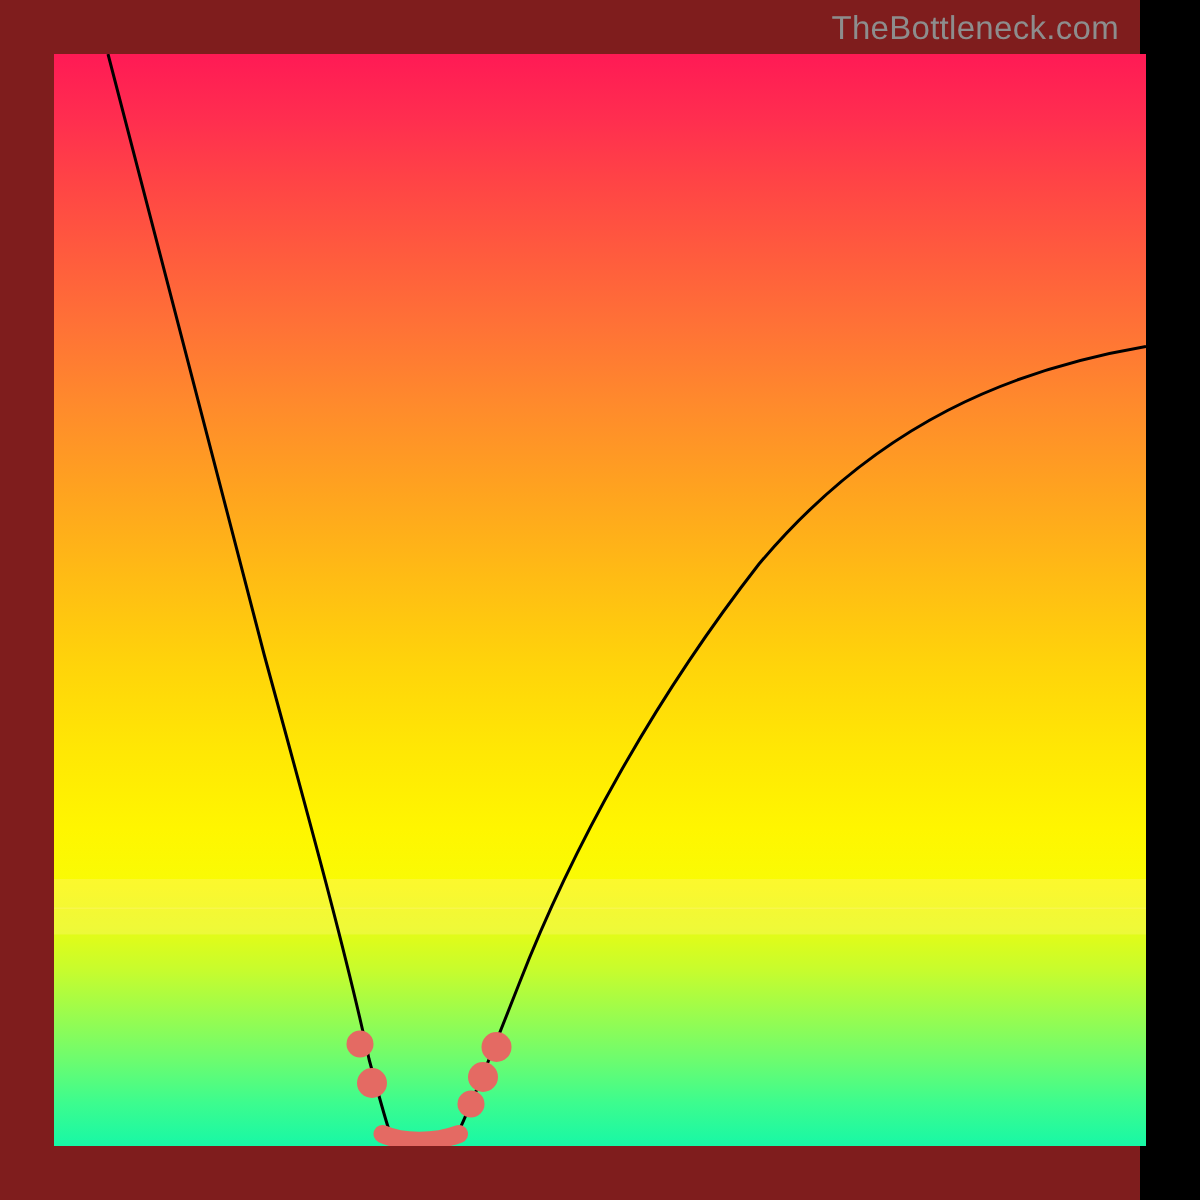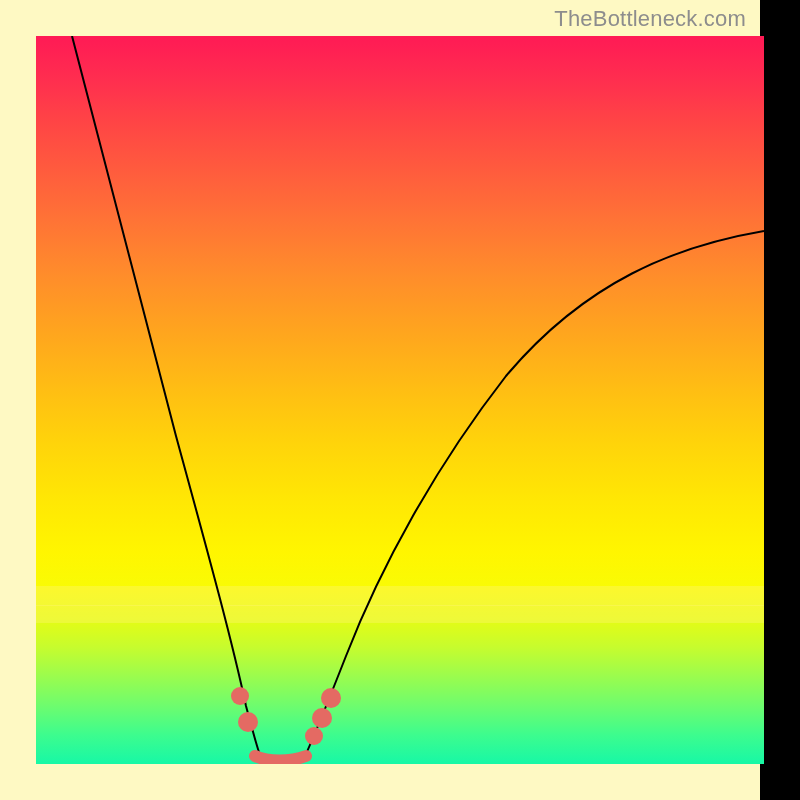--- a/index.html
+++ b/index.html
@@ -10,21 +10,21 @@
     background: #000;
     overflow: hidden;
     font-family: Arial, Helvetica, sans-serif;
   }
   .frame {
     position: absolute;
     top: 0;
     left: 0;
     width: 760px;
     height: 800px;
-    background: #fef9c3;
+    background: #7f1d1d;
   }
   .plot-area {
     position: absolute;
     top: 36px;
     left: 36px;
     width: 728px;
     height: 728px;
     overflow: hidden;
   }
   .gradient {

